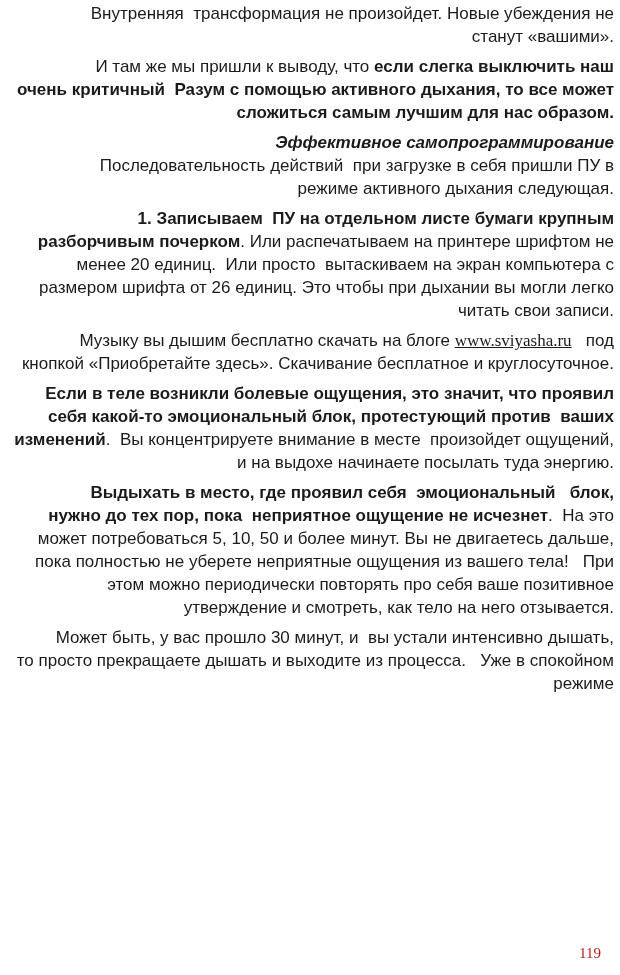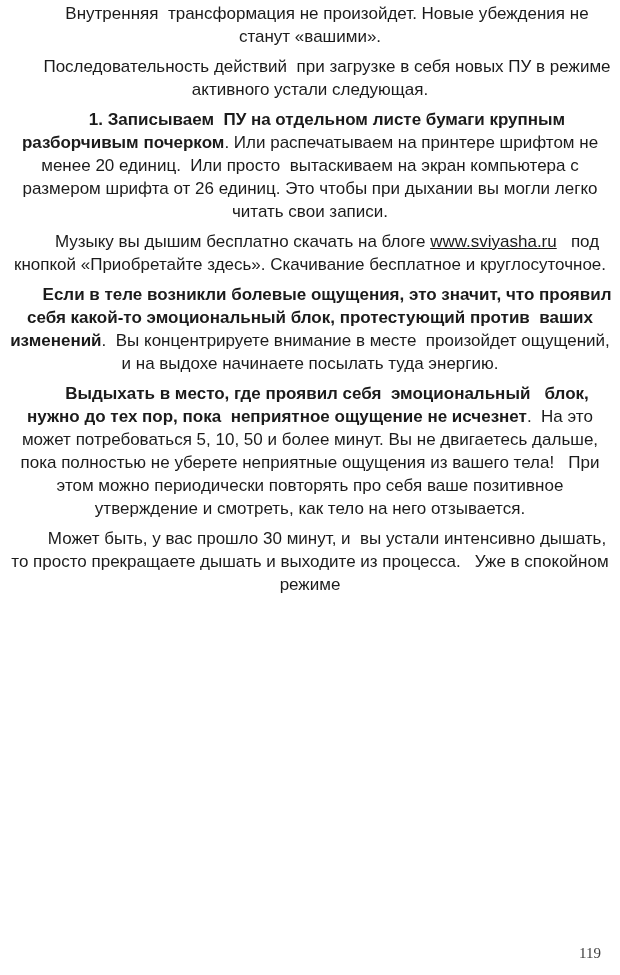--- a/index.html
+++ b/index.html
@@ -14,46 +14,48 @@
   }
   .content {
     padding: 2px 6px 0 6px;
     font-size: 17px;
     line-height: 23px;
   }
   .content p {
     margin: 0 0 7px 0;
     text-indent: 34px;
     white-space: pre-wrap;
-    text-align: center;
+    text-align: right;
   }
   .content p.heading {
     text-align: right;
     text-indent: 0;
     margin: 3px 0 0 0;
   }
   .b { font-weight: bold; }
   .i { font-style: italic; }
-  .u { text-decoration: underline; }
+  .u { text-decoration: underline; font-family: Liberation Serif, serif; }
   .page-number {
     position: absolute;
     right: 19px;
     bottom: 13px;
     font-family: "Liberation Serif", serif;
     font-size: 15px;
-    color: #404040;
+    color: #b91c1c;
   }
 </style>
 </head>
 <body style="background: rgb(255, 255, 255); color: rgb(27, 27, 27);">
 
 <div class="page">
   <div class="content" id="content">
       <p class="body"><span>Внутренняя  трансформация не произойдет. Новые убеждения не станут «вашими».</span></p>
-      <p class="body"><span>Последовательность действий  при загрузке в себя новых ПУ в режиме активного устали следующая.</span></p>
+      <p class="body"><span> И там же мы пришли к выводу, что </span><span class="b">если слегка выключить наш очень критичный  Разум с помощью активного дыхания, то все может сложиться самым лучшим для нас образом.</span></p>
+      <p class="heading"><span class="b i">Эффективное самопрограммирование</span></p>
+      <p class="body"><span>Последовательность действий  при загрузке в себя пришли ПУ в режиме активного дыхания следующая.</span></p>
       <p class="body"><span class="b">1. Записываем  ПУ на отдельном листе бумаги крупным разборчивым почерком</span><span>. Или распечатываем на принтере шрифтом не менее 20 единиц.  Или просто  вытаскиваем на экран компьютера с размером шрифта от 26 единиц. Это чтобы при дыхании вы могли легко читать свои записи.</span></p>
       <p class="body"><span>Музыку вы дышим бесплатно скачать на блоге </span><span class="u">www.sviyasha.ru</span><span>   под кнопкой «Приобретайте здесь». Скачивание бесплатное и круглосуточное.</span></p>
       <p class="body"><span class="b">Если в теле возникли болевые ощущения, это значит, что проявил себя какой-то эмоциональный блок, протестующий против  ваших изменений</span><span>.  Вы концентрируете внимание в месте  произойдет ощущений, и на выдохе начинаете посылать туда энергию.</span></p>
       <p class="body"><span class="b">Выдыхать в место, где проявил себя  эмоциональный   блок,  нужно до тех пор, пока  неприятное ощущение не исчезнет</span><span>.  На это может потребоваться 5, 10, 50 и более минут. Вы не двигаетесь дальше, пока полностью не уберете неприятные ощущения из вашего тела!   При этом можно периодически повторять про себя ваше позитивное утверждение и смотреть, как тело на него отзывается.</span></p>
       <p class="body"><span>Может быть, у вас прошло 30 минут, и  вы устали интенсивно дышать,  то просто прекращаете дышать и выходите из процесса.   Уже в спокойном режиме</span></p>
     </div>
   <div class="page-number">119</div>
 </div>
 
 </body></html>

